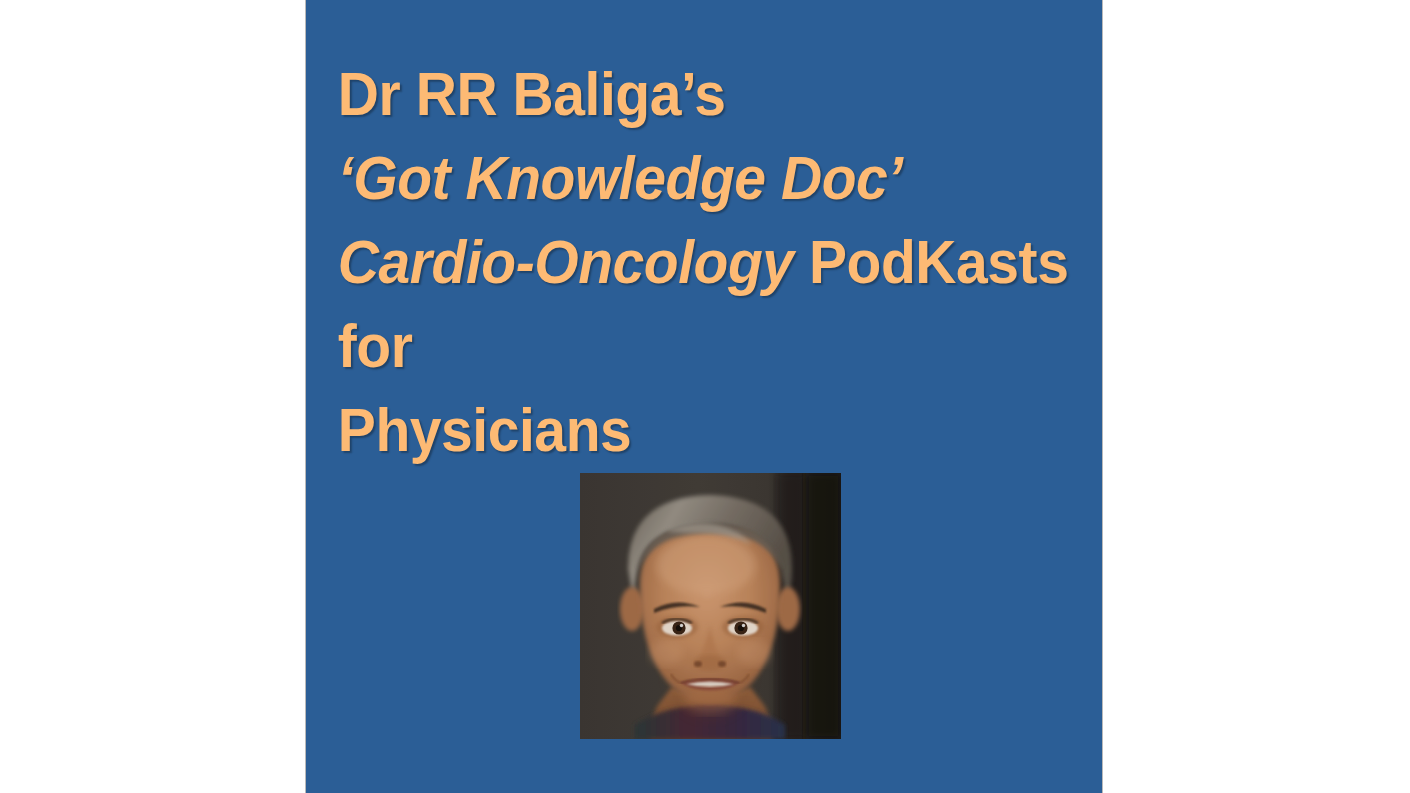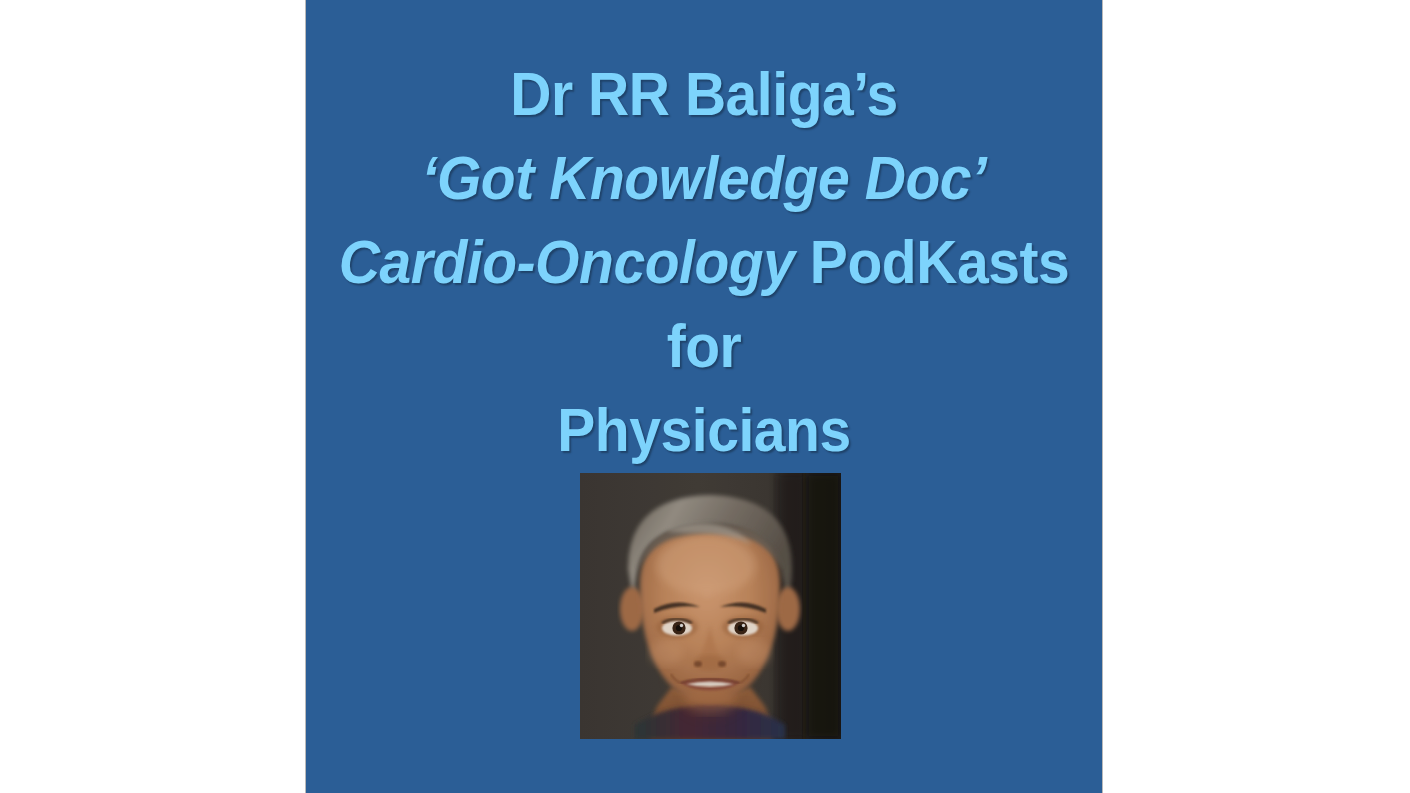--- a/index.html
+++ b/index.html
@@ -35,22 +35,21 @@
     box-sizing: border-box;
     overflow: hidden;
   }
 
   
   #title-block {
     position: absolute;
     left: 0;
     top: 52px;
     width: 100%;
-    text-align: center;
-    color: #7dd3fc;
+    color: #fdba74;
     font-family: "Liberation Sans Narrow", "Liberation Sans", "DejaVu Sans", sans-serif;
     font-weight: bold;
     line-height: 84px;
     letter-spacing: -0.5px;
     text-shadow: 2px 2px 2px rgba(0,0,0,0.30);
     -webkit-font-smoothing: antialiased;
   }
 
   .title-line {
     display: block;

